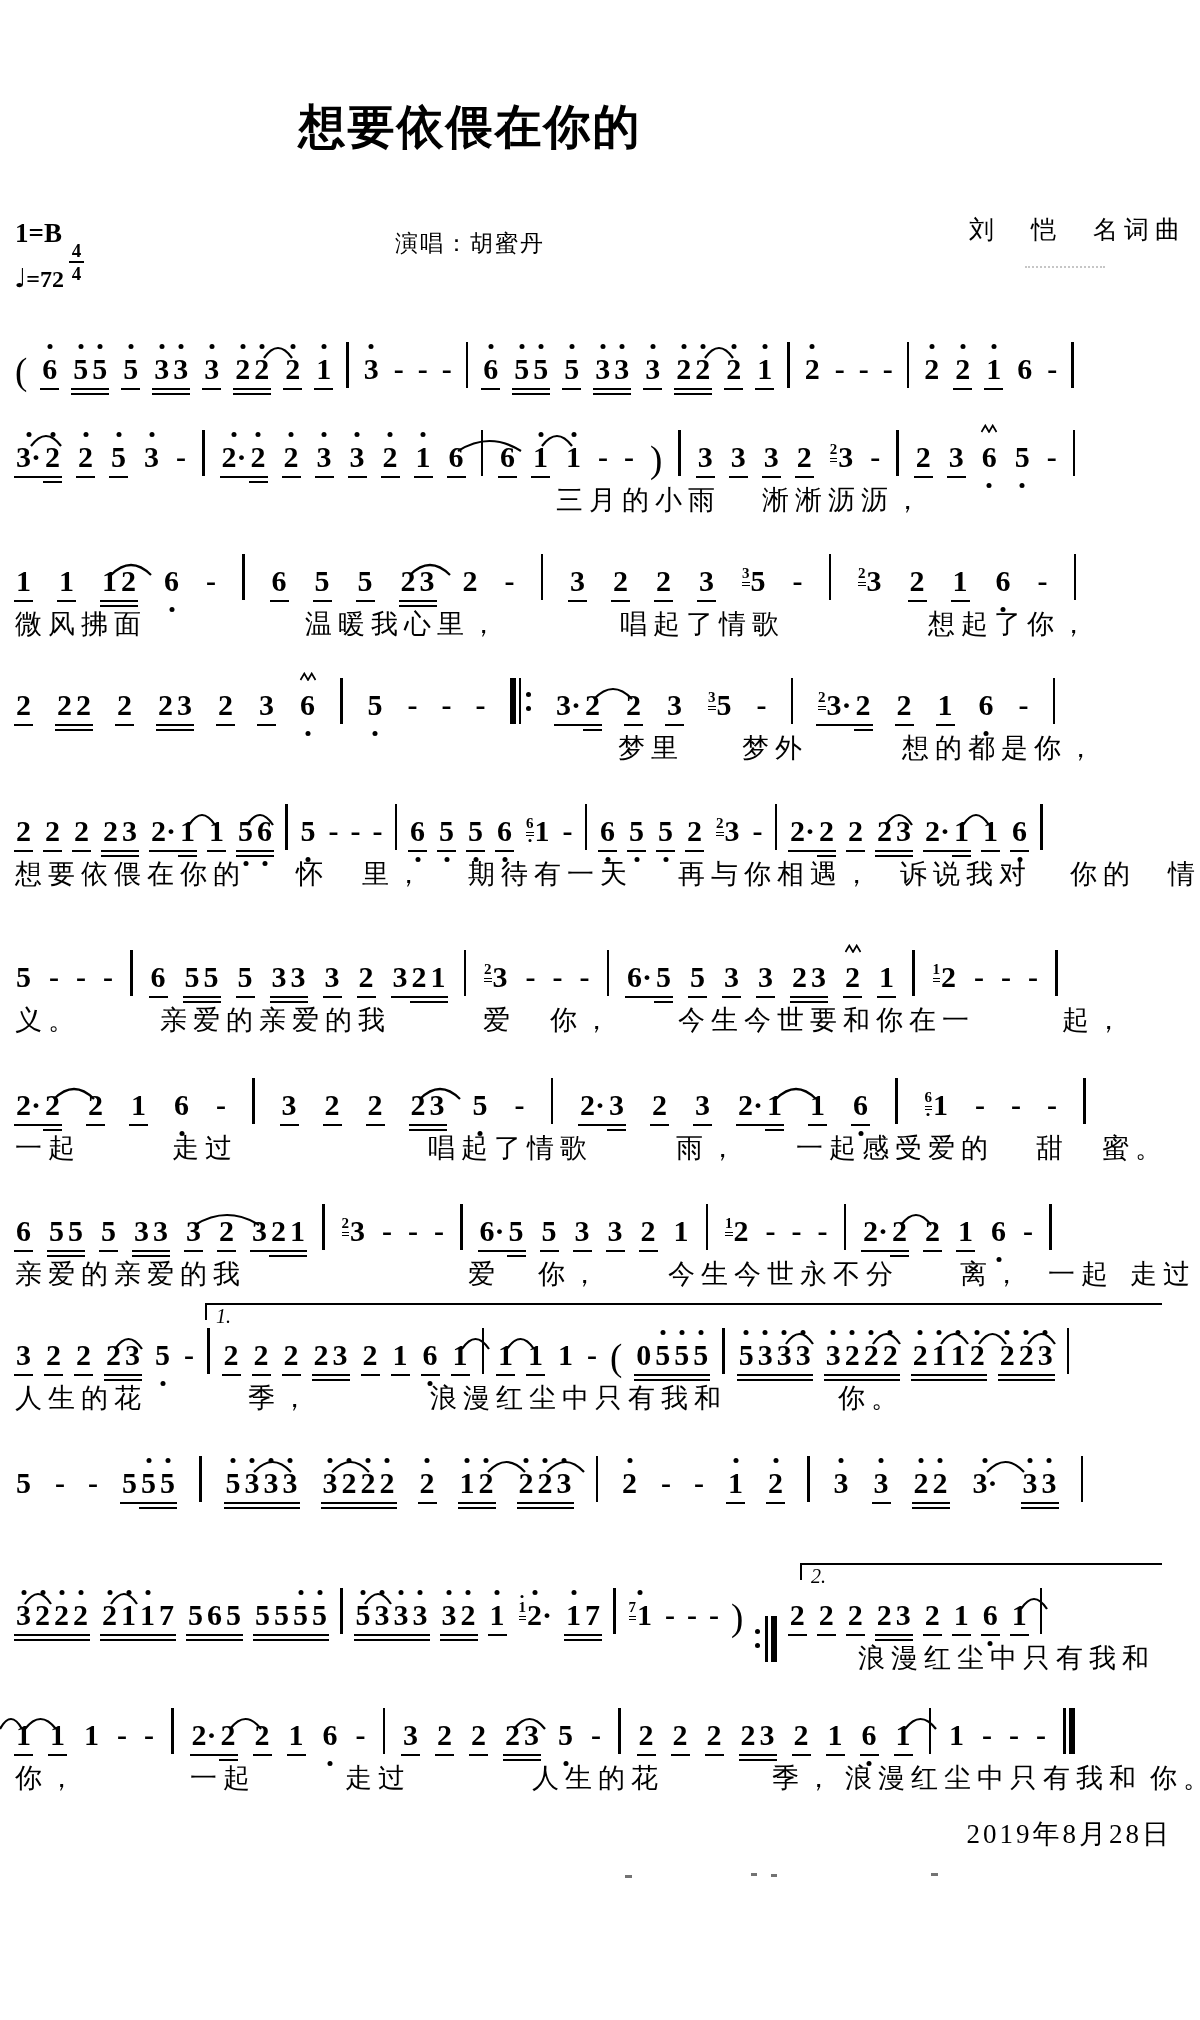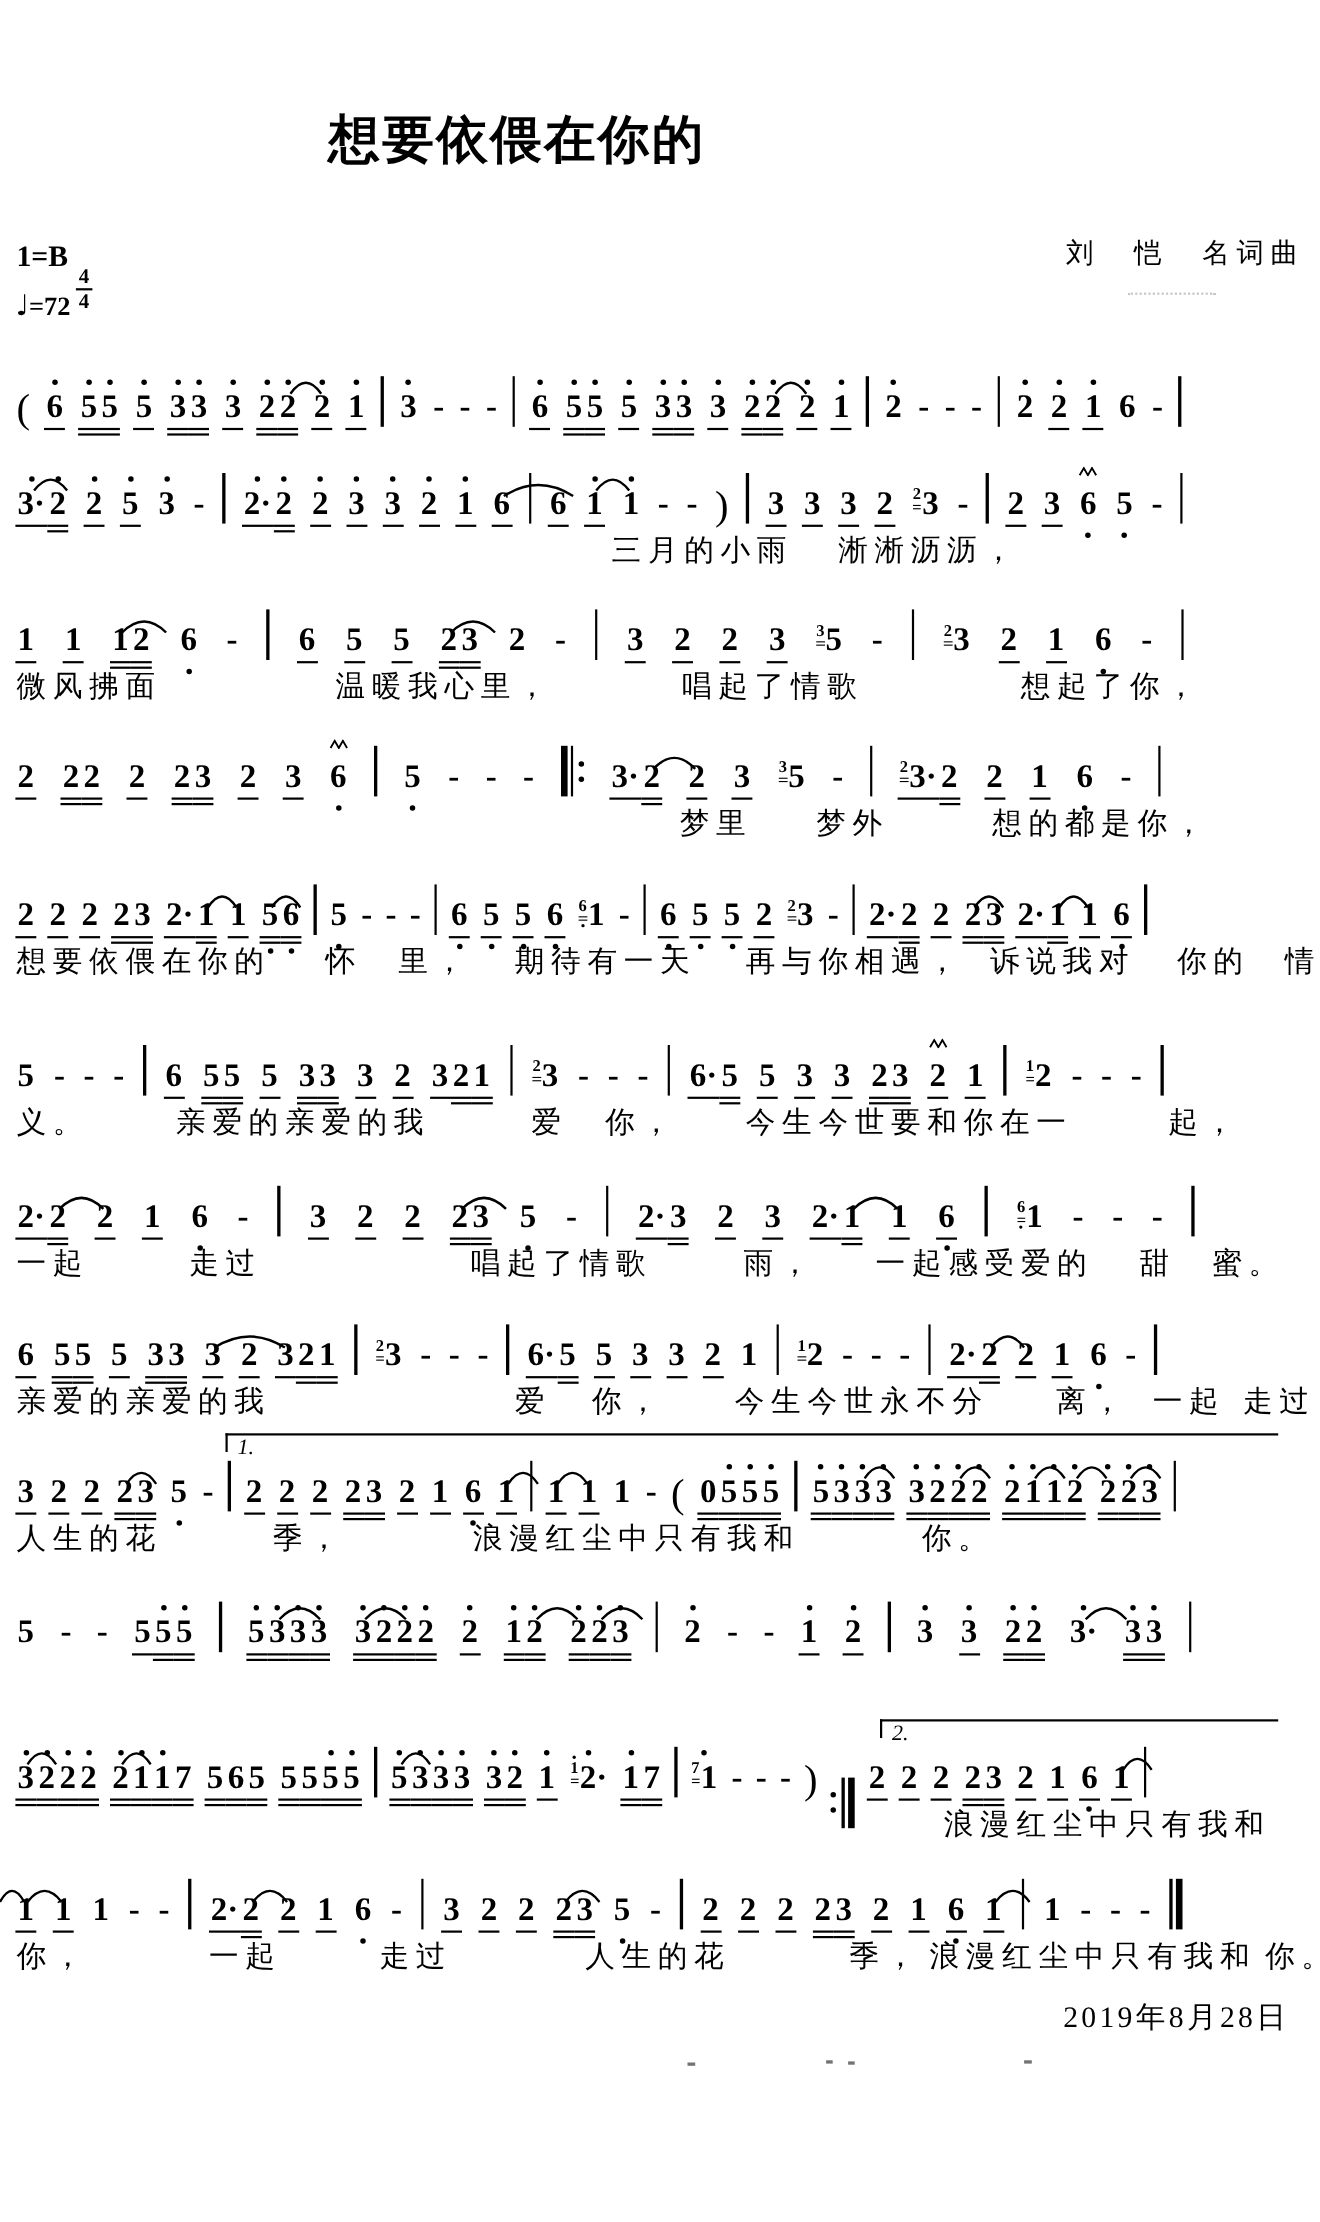--- a/index.html
+++ b/index.html
@@ -59,20 +59,21 @@
   
   .date{text-align:right;padding-right:28px;font-size:27px;letter-spacing:3px;}
   .artifact{position:absolute;background:#444;opacity:.75;}
 </style>
 </head>
 <body>
 
 <div class="page">
   <div class="header">
     <div class="title">想要依偎在你的</div>
+    <div class="performer">演唱：胡蜜丹</div>
     <div class="credits">刘　恺　名词曲</div>
     <div class="credits-dotline"></div>
     <div class="keysig">
       <span>1=B</span><span class="frac">
           <span>4</span>
           <span class="fbar"></span>
           <span>4</span>
         </span>
     </div>
     <div class="tempo">

